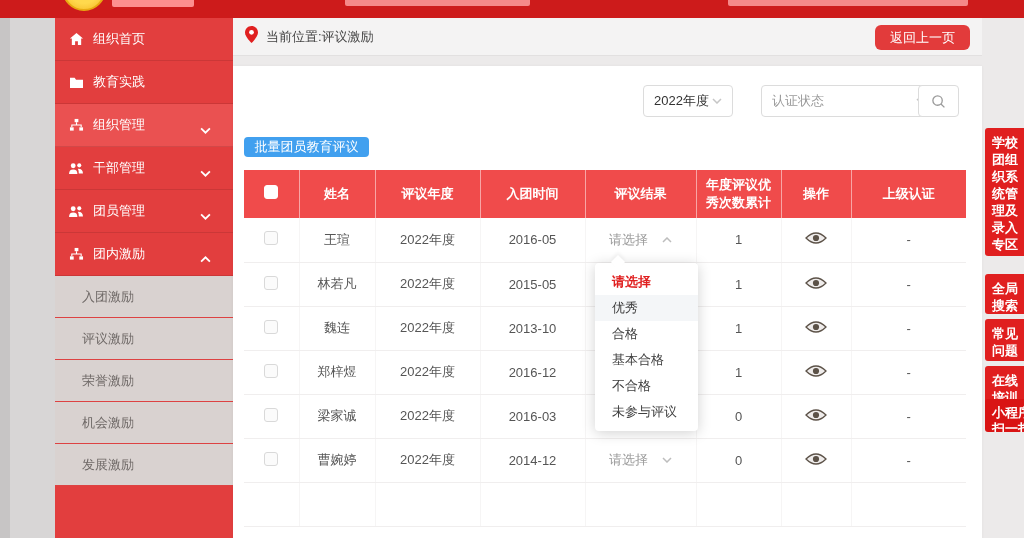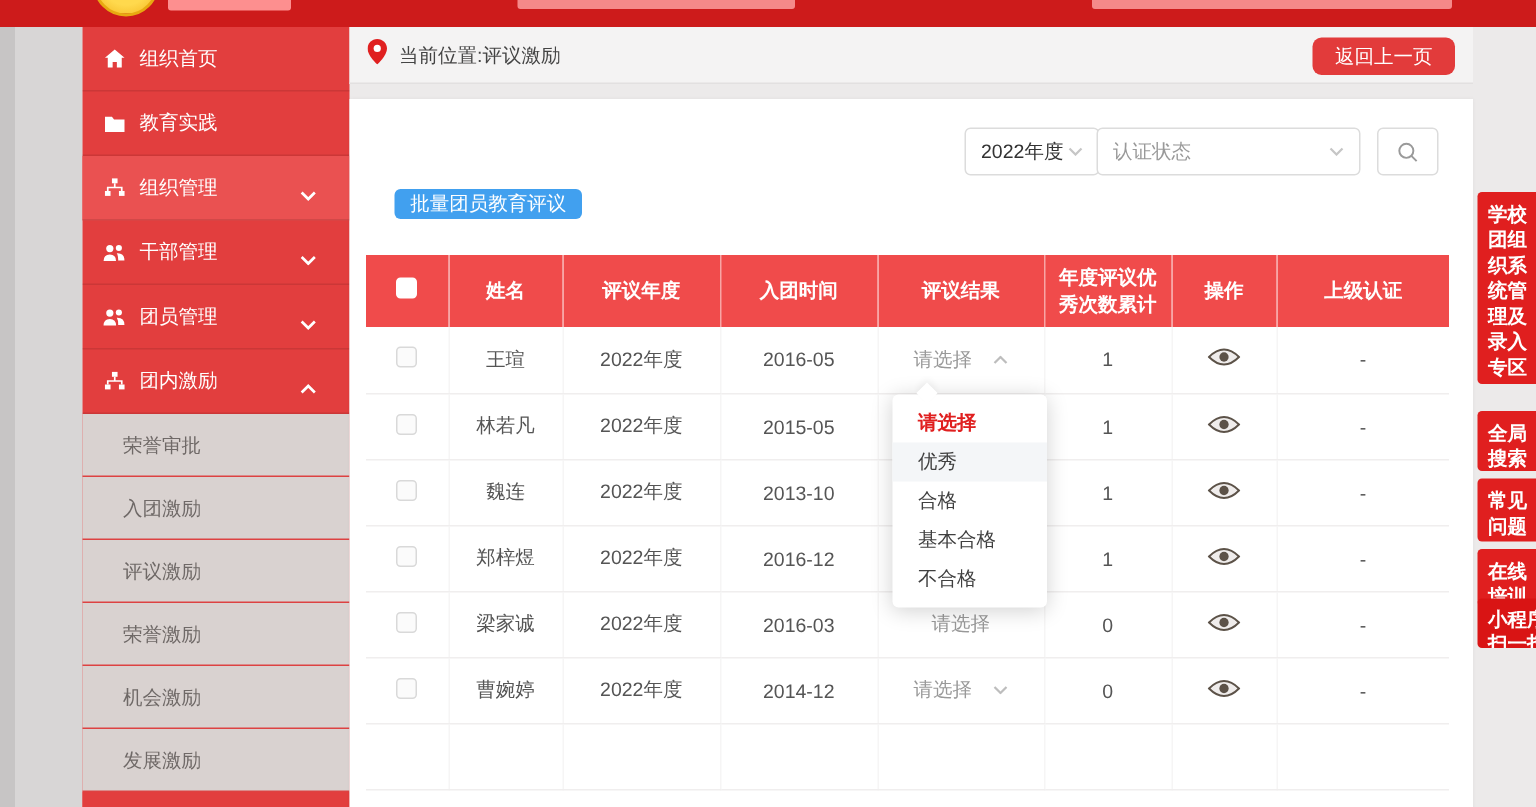--- a/index.html
+++ b/index.html
@@ -37,26 +37,26 @@
     padding:0 12px; position:relative; }
   .breadcrumb .btext { font-size:13px; color:#444; margin-left:8px; }
   .back-btn { position:absolute; right:12px; top:7px; height:25px; padding:0 15px; background:#e23b3b; color:#fff;
     font-size:13px; border:none; border-radius:6px; cursor:pointer; }
 
   .card { position:absolute; left:0; top:48px; width:749px; height:500px; background:#fff; box-shadow:0 0 3px rgba(0,0,0,.05); }
 
   .sel { position:absolute; top:19px; height:32px; border:1px solid #dcdcdc; border-radius:4px; background:#fff;
     display:flex; align-items:center; justify-content:space-between; padding:0 10px; font-size:13px; cursor:pointer; }
   .sel-year { left:410px; width:90px; color:#333; }
-  .sel-status { left:498px; width:176px; color:#999; }
+  .sel-status { left:528px; width:176px; color:#999; }
   .search-btn { position:absolute; left:685px; top:19px; width:41px; height:32px; border:1px solid #dcdcdc;
     border-radius:4px; background:#fff; display:flex; align-items:center; justify-content:center; cursor:pointer; }
 
-  .batch-btn { position:absolute; left:11px; top:60px; width:125px; height:20px; background:#41a0ef; color:#fff;
-    font-size:13px; border:none; border-radius:4px; cursor:pointer;margin-left:19px; }
+  .batch-btn { position:absolute; left:11px; top:71px; width:125px; height:20px; background:#41a0ef; color:#fff;
+    font-size:13px; border:none; border-radius:4px; cursor:pointer; }
 
   table.grid { position:absolute; left:11px; top:104px; width:722px; border-collapse:collapse; table-layout:fixed; }
   .grid th { background:#f04b4b; color:#fff; font-size:13px; font-weight:bold; height:48px; padding:2px 6px;
     border-right:1px solid rgba(255,255,255,.5); line-height:1.35; }
   .grid th:last-child { border-right:none;font-family:Liberation Serif, serif; }
   .grid td { height:44px; text-align:center; font-size:13px; color:#555; background:#fff;
     border-bottom:1px solid #f0eeee; border-right:1px solid #f6f5f5; }
   .grid td:last-child { border-right:none; }
   .cb { display:inline-block; width:14px; height:14px; border:1px solid #d9d9d9; border-radius:3px; background:#fbfbfb; cursor:pointer; }
   .cb-head { border-color:#fff; background:#fff; }
@@ -182,23 +182,20 @@
       </span>
       <span>团内激励</span>
       <span class="nav-chev">
         <svg width="11" height="7" viewBox="0 0 10 6">
             <polyline points="1,5 5,1 9,5" fill="none" stroke="#fff" stroke-width="1.6"></polyline>
           </svg>
       </span>
     </div>
 
     <div class="sub-item">
-      <span>荣誉审批</span>
-    </div>
-    <div class="sub-item">
       <span>入团激励</span>
     </div>
     <div class="sub-item">
       <span>评议激励</span>
     </div>
     <div class="sub-item">
       <span>荣誉激励</span>
     </div>
     <div class="sub-item">
       <span>机会激励</span>
@@ -413,20 +410,21 @@
       </table>
     </div>
   </div>
 
   <div class="dropdown">
     <div class="dd-opt selected">请选择</div>
     <div class="dd-opt hovered">优秀</div>
     <div class="dd-opt">合格</div>
     <div class="dd-opt">基本合格</div>
     <div class="dd-opt">不合格</div>
+    <div class="dd-opt">未参与评议</div>
   </div>
 
   <div class="side-tab tab1">
     <span class="wrap2">学校团组织系统管理及录入专区</span>
     
   </div>
   <div class="side-tab tab2">
     <span class="wrap2">全局搜索</span>
   </div>
   <div class="side-tab tab3">

